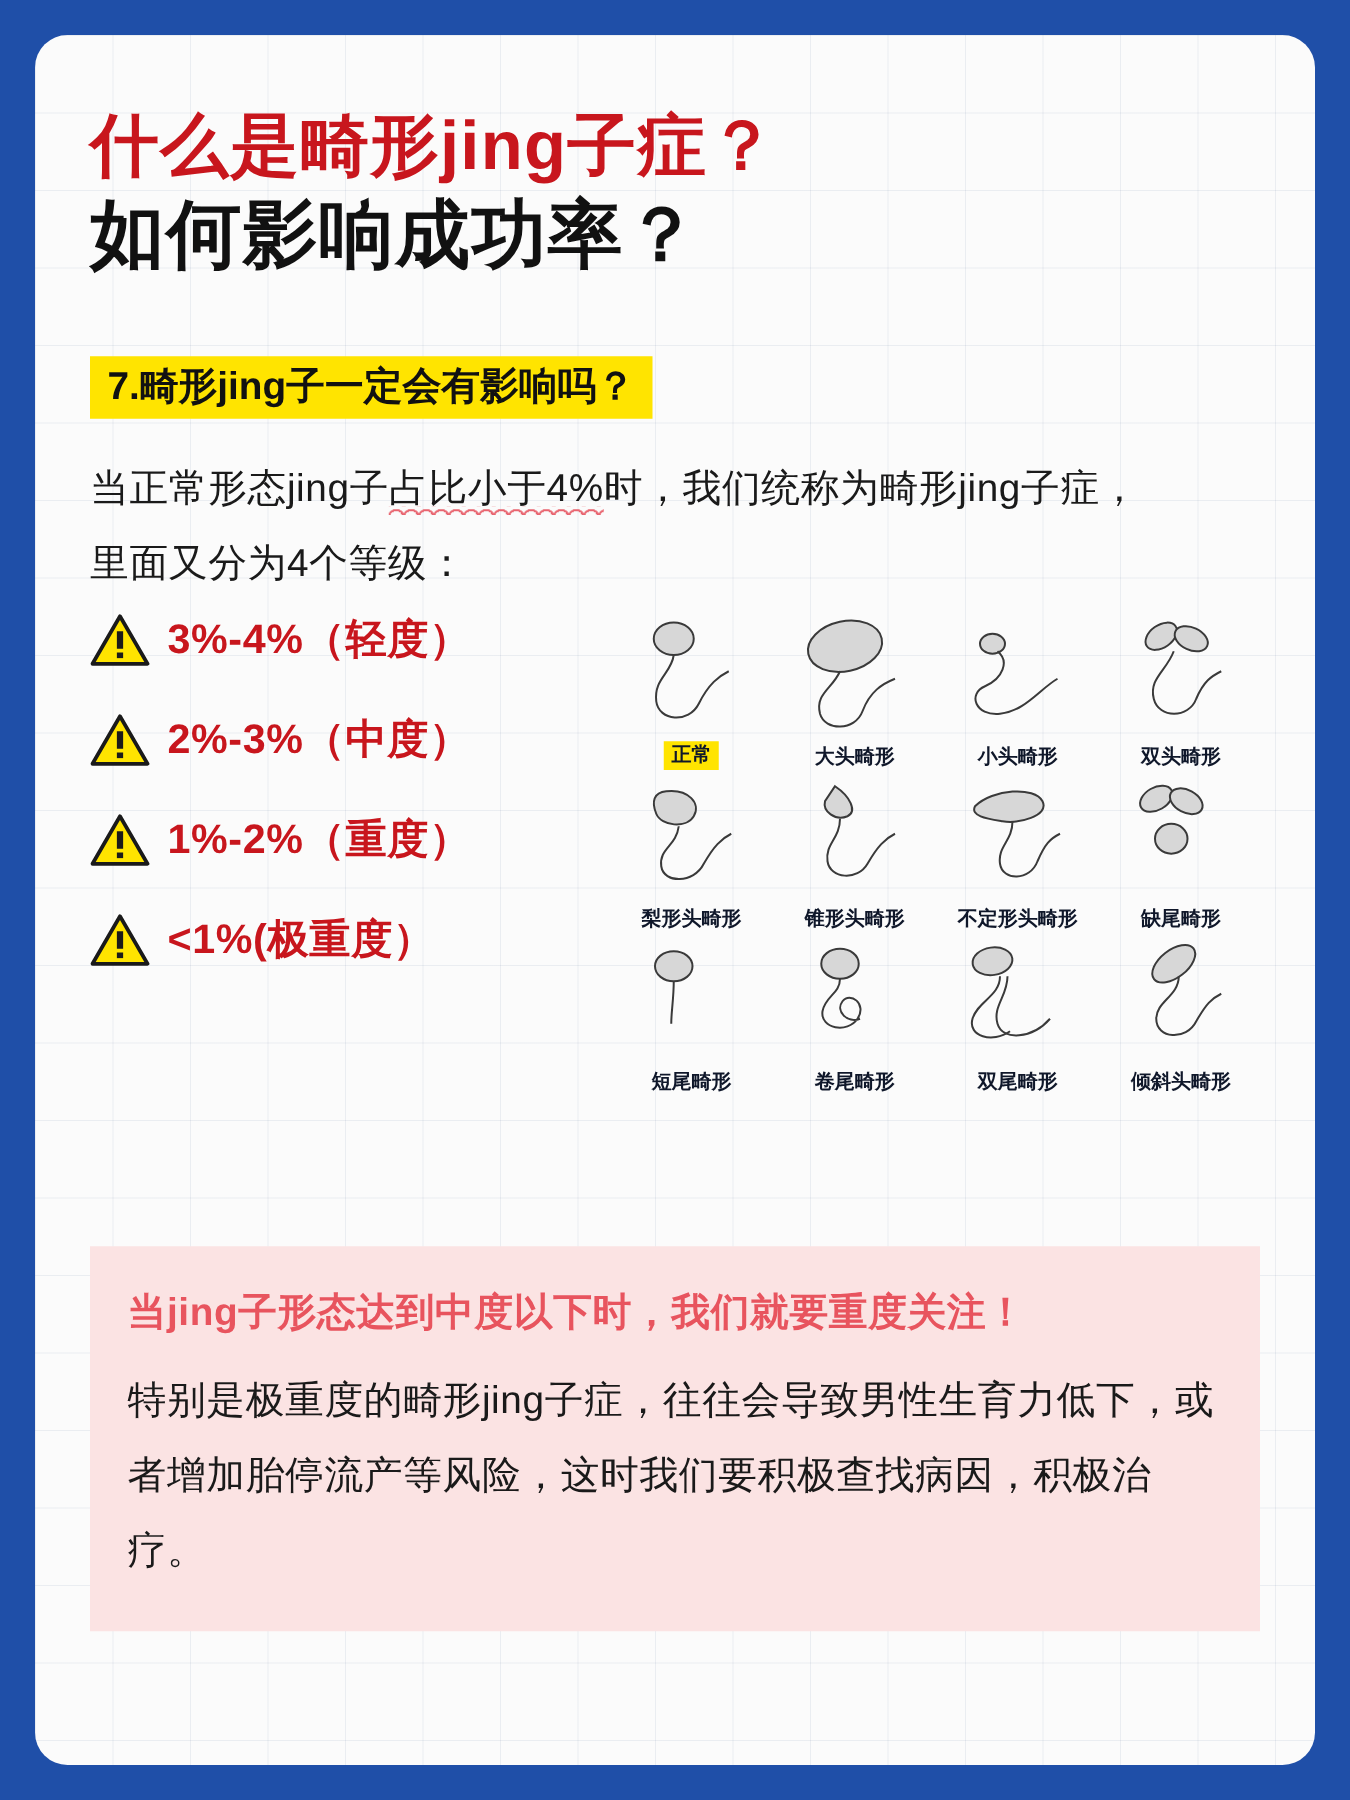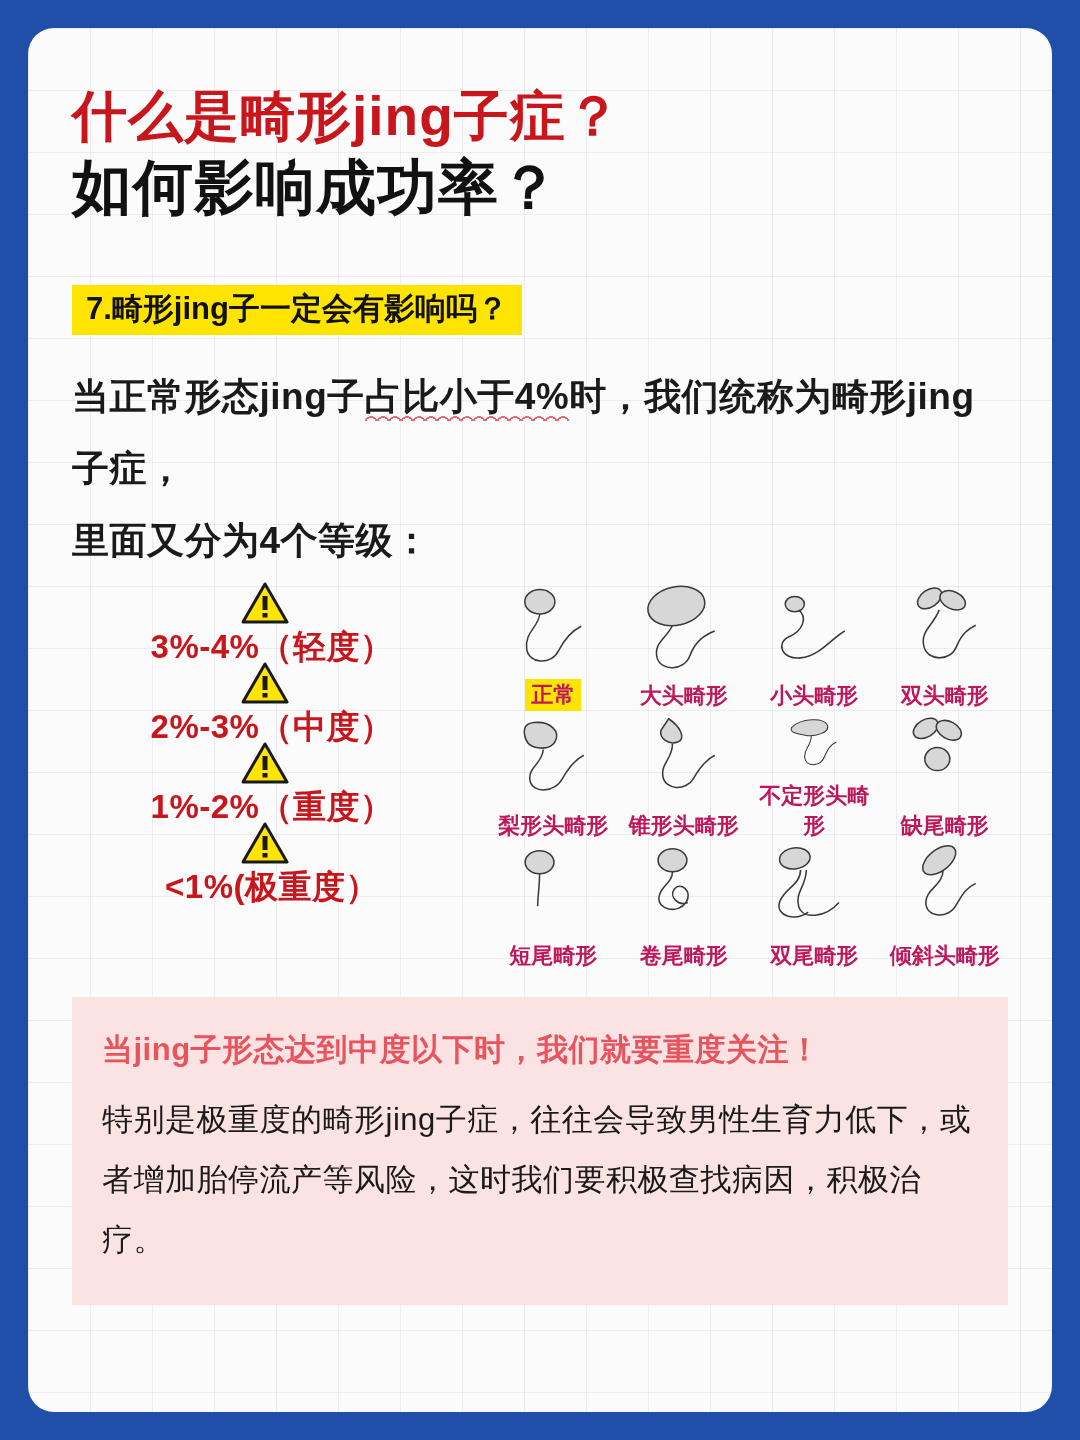--- a/index.html
+++ b/index.html
@@ -53,26 +53,25 @@
     display: inline-block;
     margin-top: 64px;
     background: #ffe400;
     color: #111;
     font-size: 31px;
     font-weight: bold;
     padding: 7px 14px 9px 14px;
     line-height: 1.1;
   }
   .para {
-    font-size: 37px;
+    font-size: 31px;
     color: #1a1a1a;
     line-height: 1.95;
     margin-top: 26px;
     letter-spacing: 0.5px;
-    font-weight: bold;
   }
   .para .u-wave {
     position: relative;
     white-space: nowrap;
   }
   .para .u-wave::after {
     content: "";
     position: absolute;
     left: 0; right: 0; bottom: -4px;
     height: 7px;
@@ -85,21 +84,20 @@
   }
   .levels {
     width: 400px;
     padding-top: 4px;
   }
   .level-row {
     display: flex;
     align-items: center;
     margin-bottom: 28px;
     height: 52px;
-    flex-direction: column;
   }
   .warn {
     width: 48px; height: 44px;
     margin-right: 14px;
     flex: 0 0 auto;
   }
   .level-text {
     font-size: 33px;
     color: #c8161d;
     font-weight: bold;
@@ -120,22 +118,22 @@
   }
   .fig {
     position: relative;
     display: flex;
     flex-direction: column;
     align-items: center;
     justify-content: flex-end;
   }
   .fig svg { display: block; }
   .fig-label {
-    font-size: 22px;
-    color: #be185d;
+    font-size: 16px;
+    color: #0f172a;
     margin-top: 2px;
     text-align: center;
     font-family: "Liberation Serif", serif;
     font-weight: bold;
   }
   .fig-label.hl {
     background: #ffe400;
     padding: 1px 6px;
   }
   .note {

